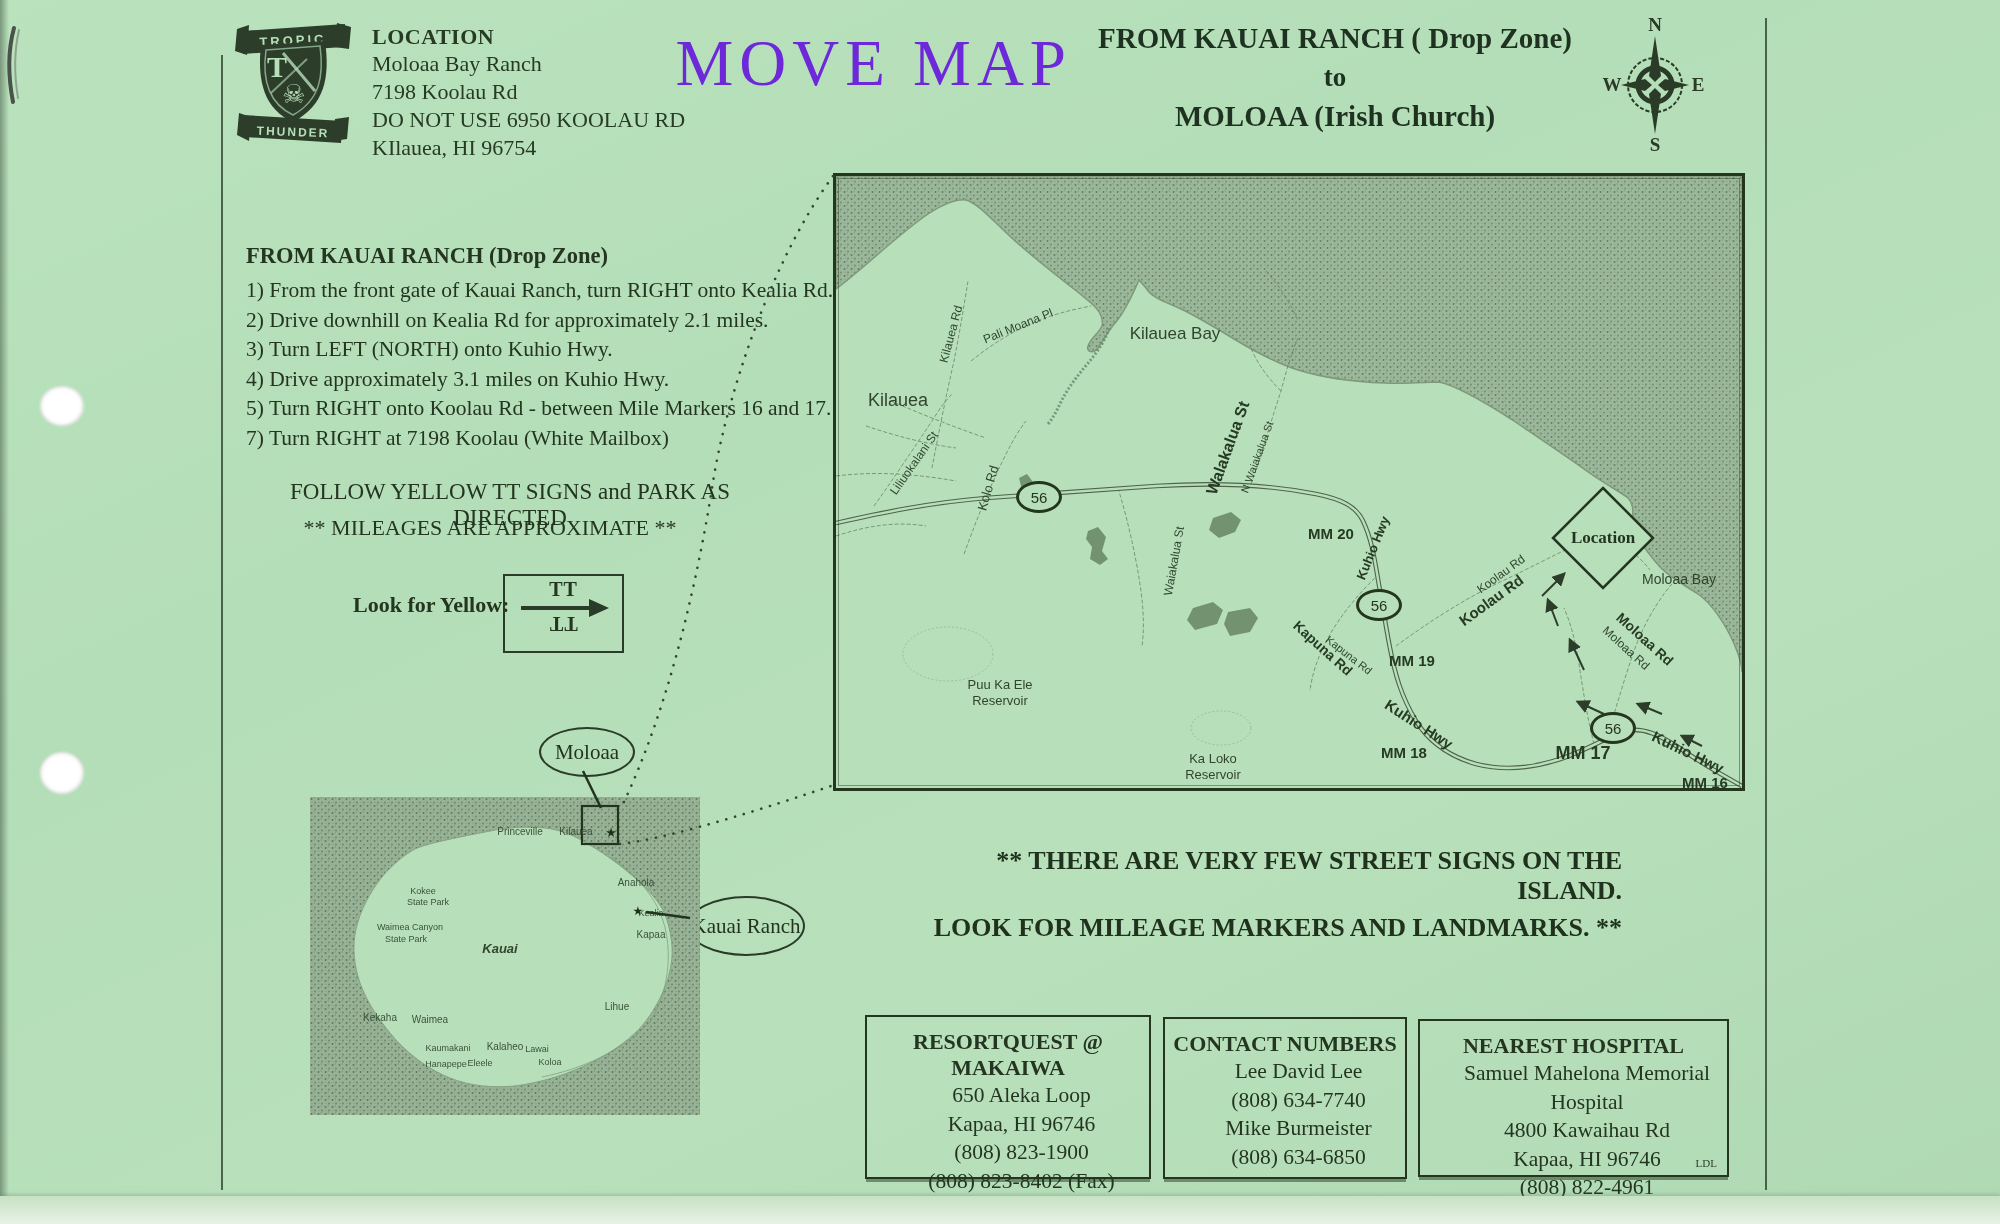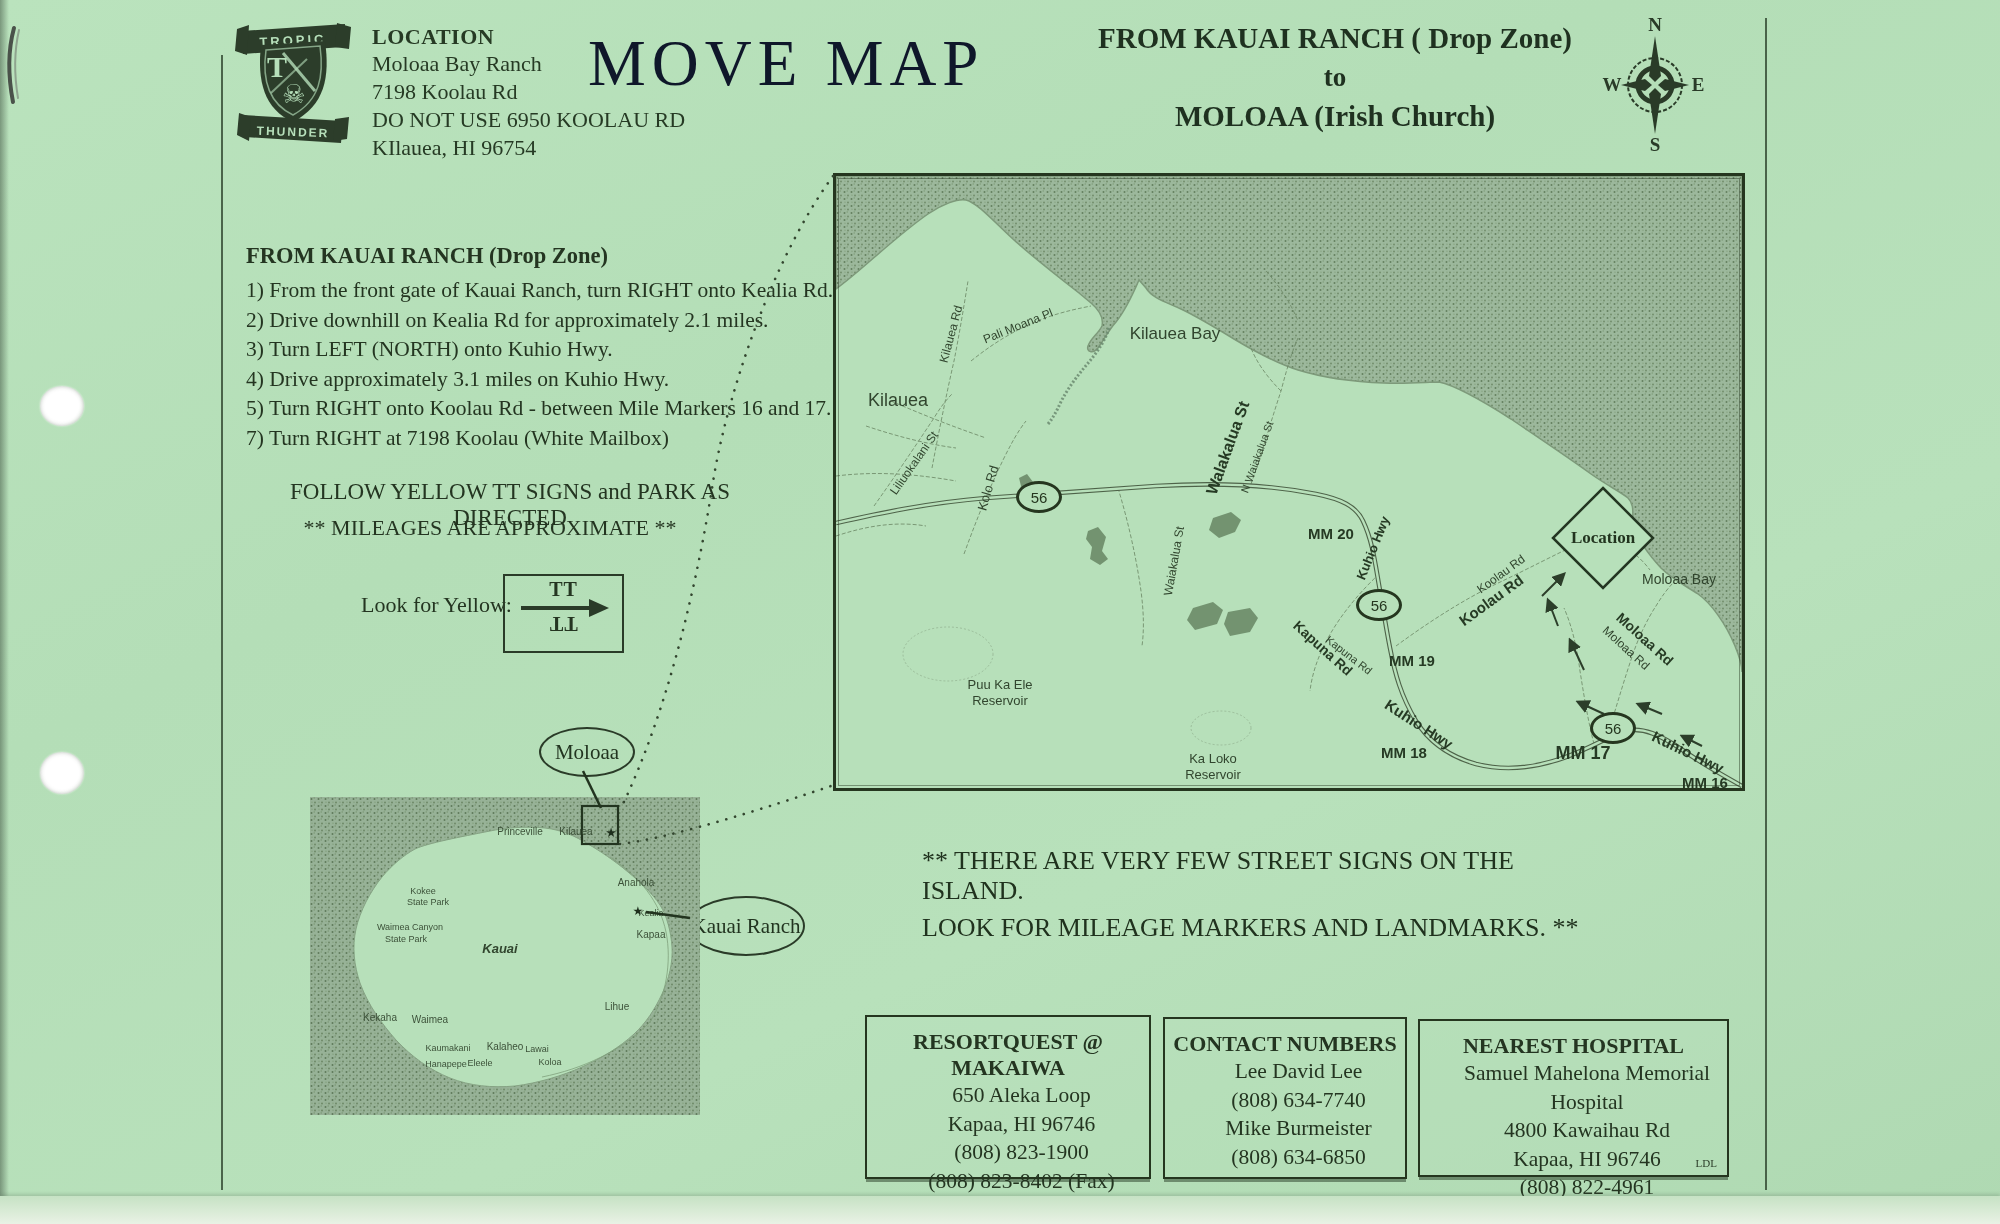--- a/index.html
+++ b/index.html
@@ -15,39 +15,39 @@
   #bottom-strip{left:0;top:1196px;width:2000px;height:28px;
      background:linear-gradient(180deg,#c6e2c4,#e9f2e5);box-shadow:0 -2px 3px rgba(90,110,90,.25);}
   .vrule{width:2px;background:rgba(38,58,36,.75);}
   .hole{background:radial-gradient(circle at 45% 45%,#ffffff 60%,#f2f7f1 85%,#dcebdb 100%);
      border-radius:50%;box-shadow:0 0 4px rgba(60,80,60,.35) inset,0 0 2px rgba(255,255,255,.8);}
 
   
   #location-block{left:372px;top:24px;color:var(--ink);}
   #location-heading{font-weight:bold;font-size:22px;letter-spacing:.5px;}
   .loc-line{font-size:22px;line-height:28px;}
-  #page-title{left:588px;top:26px;width:484px;text-align:left;font-size:65px;
-     letter-spacing:6px;color:#0f172a;}
+  #page-title{left:588px;top:26px;width:484px;text-align:right;font-size:65px;
+     letter-spacing:6px;color:#6d28d9;}
   #route-block{left:1078px;top:22px;width:514px;text-align:center;color:#1f3120;font-weight:bold;}
   #route-from{font-size:29px;}
   #route-to-word{font-size:27px;margin-top:7px;}
   #route-dest{font-size:29px;margin-top:7px;}
 
   
   #compass{left:1607px;top:16px;width:96px;height:138px;}
   .compass-letter{position:absolute;font-size:19px;font-weight:bold;color:#2a3b28;
      transform:translate(-50%,-50%);}
 
   
   #directions{left:246px;top:243px;width:640px;color:#243521;}
   #directions-heading{font-weight:bold;font-size:22.5px;margin-bottom:7px;}
   .step{font-size:21.5px;line-height:29.6px;white-space:nowrap;}
   #follow-note{left:250px;top:479px;width:520px;text-align:center;font-size:23px;color:#243521;}
   #mileage-note{left:250px;top:515px;width:480px;text-align:center;font-size:22px;color:#243521;}
-  #sign-label{left:361px;top:592px;font-size:22px;color:#243521;}
+  #sign-label{left:353px;top:592px;font-size:22px;color:#243521;font-weight:bold;}
   #tt-sign{left:503px;top:574px;width:117px;height:75px;border:2.5px solid #2a3b28;
      text-align:center;color:#243521;}
   #tt-top{font-size:20px;font-weight:bold;letter-spacing:1px;line-height:20px;margin-top:3px;}
   #tt-bottom{font-size:20px;font-weight:bold;letter-spacing:1px;line-height:18px;
      display:inline-block;transform:rotate(180deg);}
   #tt-arrow{width:90px;height:16px;margin:0 auto;position:relative;}
   #tt-arrow .shaft{position:absolute;left:2px;top:7px;width:68px;height:3.5px;background:#2a3b28;}
   #tt-arrow .head{position:absolute;right:0;top:0;width:0;height:0;
      border-left:20px solid #2a3b28;border-top:9px solid transparent;border-bottom:9px solid transparent;}
 
@@ -74,21 +74,21 @@
      font-family:"Liberation Serif",serif;font-weight:bold;font-size:17px;color:#22341f;}
 
   
   #islandmap{left:310px;top:797px;width:390px;height:318px;}
   .il{position:absolute;font-family:"Liberation Sans",sans-serif;color:#3c5139;
      white-space:nowrap;transform:translate(-50%,-50%);}
   .il.i{font-style:italic;font-weight:bold;color:#31452e;}
   .il.star{color:#1e2f1c;}
 
   
-  #warning{left:922px;top:846px;width:700px;text-align:left;color:#20321e;font-weight:normal;}
+  #warning{left:922px;top:846px;width:700px;text-align:right;color:#20321e;font-weight:bold;}
   #warning-line1{font-size:26px;}
   #warning-line2{font-size:26px;margin-top:7px;}
   .contact-box{border:2.5px solid #25361f;text-align:center;color:#243521;
      box-shadow:0 4px 0 -1px rgba(38,58,36,.5);background:rgba(184,225,188,.3);}
   .cb-title{font-weight:bold;font-size:22px;margin-top:12px;}
   .cb-line{font-size:21.5px;line-height:28.5px;padding-left:27px;}
   #box1{left:865px;top:1015px;width:282px;height:160px;}
   #box2{left:1163px;top:1017px;width:240px;height:158px;}
   #box3{left:1418px;top:1019px;width:307px;height:154px;}
   #box3-footnote{position:absolute;right:10px;bottom:6px;font-size:11px;color:#2c3e2a;}

